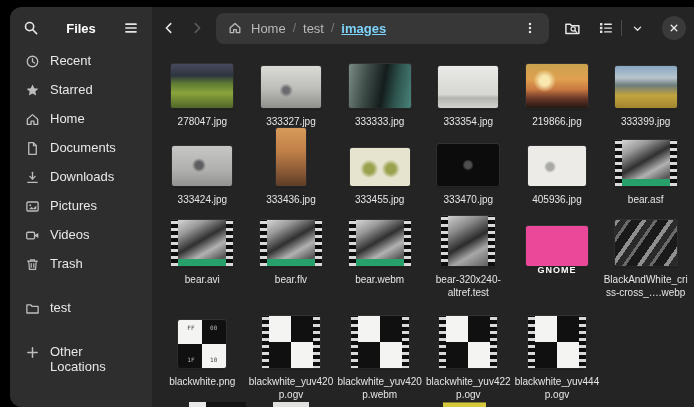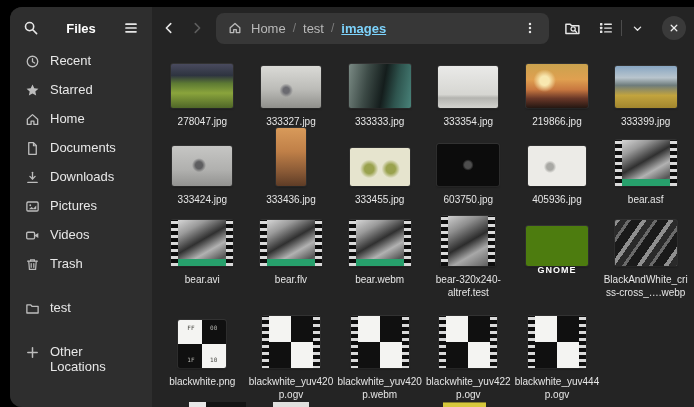--- a/index.html
+++ b/index.html
@@ -78,21 +78,21 @@
   .checker-bg{background:conic-gradient(from 0deg,#101010 0 25%,#f4f4f2 0 50%,#101010 0 75%,#f4f4f2 0);}
   .t-checker-png{width:48px;height:48px;position:relative;}
   .checker .q,.t-checker-png .q{position:absolute;font-size:6px;line-height:6px;
       font-family:"DejaVu Sans Mono",monospace;}
   .q.tl{top:5px;left:9px;color:#44443f;}
   .q.tr{top:5px;right:9px;color:#b5b5b0;}
   .q.bl{bottom:5px;left:9px;color:#b5b5b0;}
   .q.br{bottom:5px;right:9px;color:#44443f;}
 
   
-  .t-gnome{width:62px;height:40px;background:#4d7c0f;display:flex;flex-direction:column;
+  .t-gnome{width:62px;height:40px;background:#ec4899;display:flex;flex-direction:column;
            align-items:center;justify-content:center;gap:48px;}
   .gfoot{width:7px;height:9px;background:#fff;border-radius:50% 50% 45% 45%;margin-bottom:-1px;}
   .gtext{font-size:9px;font-weight:bold;color:#fff;letter-spacing:1px;}
   .t-criss{width:62px;height:46px;background:repeating-linear-gradient(125deg,#8f8f8f 0 4px,#2a2a2a 4px 10px,#6a6a6a 10px 13px,#1a1a1a 13px 22px);}
 
   
   .sliver{position:absolute;bottom:0;height:5px;}
   .sliver1{left:37px;width:57px;background:linear-gradient(90deg,#e8e8e8 0 30%,#141414 30%);}
   .sliver2{left:121px;width:36px;background:#e0e0de;}
   .sliver3{left:291px;width:43px;background:#d6c83c;border-top:1px solid #86802a;}
@@ -380,21 +380,21 @@
         <div class="file">
           <div class="thumb-box">
                 <div class="thumb t8"></div>
               </div>
           <div class="fname">333455.jpg</div>
         </div>
         <div class="file">
           <div class="thumb-box">
                 <div class="thumb t9"></div>
               </div>
-          <div class="fname">603750.jpg</div>
+          <div class="fname">333470.jpg</div>
         </div>
         <div class="file">
           <div class="thumb-box">
                 <div class="thumb t10"></div>
               </div>
           <div class="fname">405936.jpg</div>
         </div>
         <div class="file">
           <div class="thumb-box">
                 <div class="thumb film t-bear">

